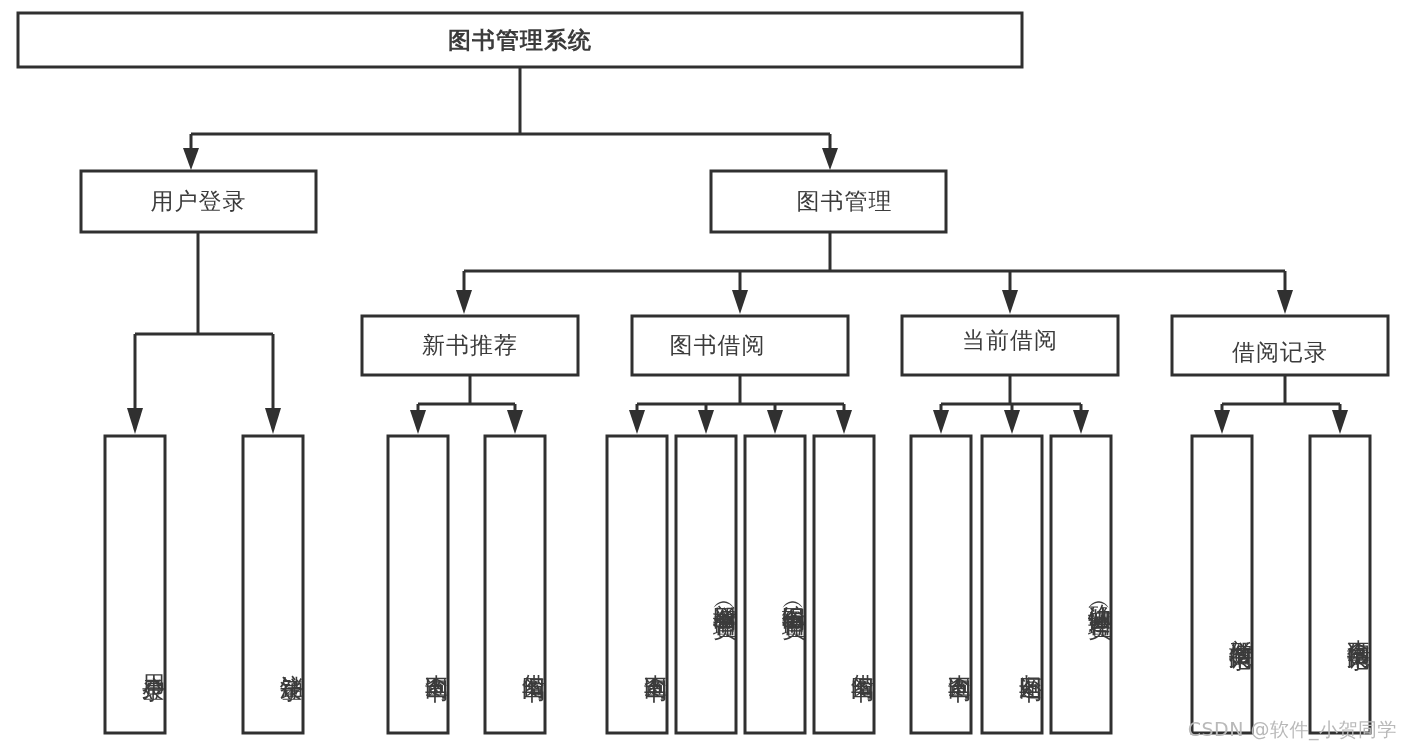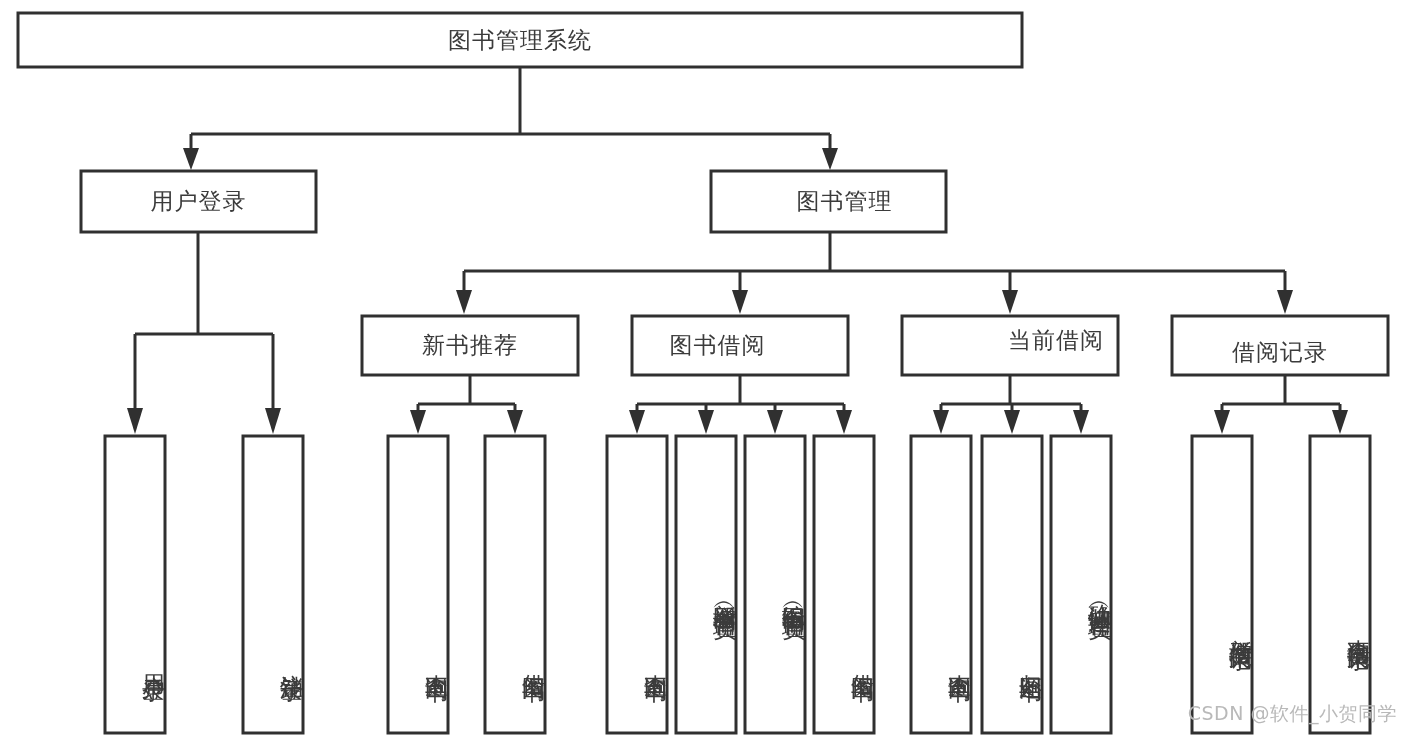--- a/index.html
+++ b/index.html
@@ -61,21 +61,21 @@
     font-size: 23px;
     writing-mode: vertical-rl;
     text-orientation: upright;
     letter-spacing: 2px;
     line-height: 1;
     pointer-events: none;
   }
   .watermark {
     position: absolute;
     right: 8px;
-    bottom: 20px;
+    bottom: 4px;
     color: #b9b9b9;
     font-size: 19px;
     letter-spacing: 0.5px;
     white-space: nowrap;
     pointer-events: none;
   }
 </style>
 </head>
 <body>
 
@@ -169,28 +169,28 @@
 
       <rect class="node-rect" x="911" y="436" width="60" height="297"></rect>
       <rect class="node-rect" x="982" y="436" width="60" height="297"></rect>
       <rect class="node-rect" x="1051" y="436" width="60" height="297"></rect>
 
       <rect class="node-rect" x="1192" y="436" width="60" height="297"></rect>
       <rect class="node-rect" x="1310" y="436" width="60" height="297"></rect>
     </g>
   </svg>
 
-  <div class="node-label-h" style="left:18px; top:13px; width:1004px; height:54px;">图书管理系统</div>
+  <div class="node-label-h" style="left:18px; top:13px; width:1004px; height:54px;font-weight:bold;">图书管理系统</div>
 
   <div class="node-label-h" style="left:81px; top:171px; width:235px; height:61px;">用户登录</div>
   <div class="node-label-h" style="left:711px; top:171px; width:267px; height:61px;">图书管理</div>
 
   <div class="node-label-h" style="left:362px; top:316px; width:216px; height:59px;">新书推荐</div>
   <div class="node-label-h" style="left:632px; top:316px; width:171px; height:59px;">图书借阅</div>
-  <div class="node-label-h" style="left:902px; top:316px; width:216px; height:48px;padding-left:46px;">当前借阅</div>
+  <div class="node-label-h" style="left:902px; top:316px; width:216px; height:48px;">当前借阅</div>
   <div class="node-label-h" style="left:1172px; top:316px; width:216px; height:72px;">借阅记录</div>
 
   <div class="node-label-v" style="left:105px; top:436px; width:60px; height:297px; padding-top:75px;">用户登录</div>
   <div class="node-label-v" style="left:243px; top:436px; width:60px; height:297px; padding-top:75px;">注销登录</div>
 
   <div class="node-label-v" style="left:388px; top:436px; width:60px; height:297px; padding-top:75px;">查询图书</div>
   <div class="node-label-v" style="left:485px; top:436px; width:60px; height:297px; padding-top:75px;">借阅图书</div>
 
   <div class="node-label-v" style="left:607px; top:436px; width:60px; height:297px; padding-top:75px;">查询图书</div>
   <div class="node-label-v" style="left:676px; top:436px; width:60px; height:297px; padding-top:10px;">新增图书（管理员）</div>

